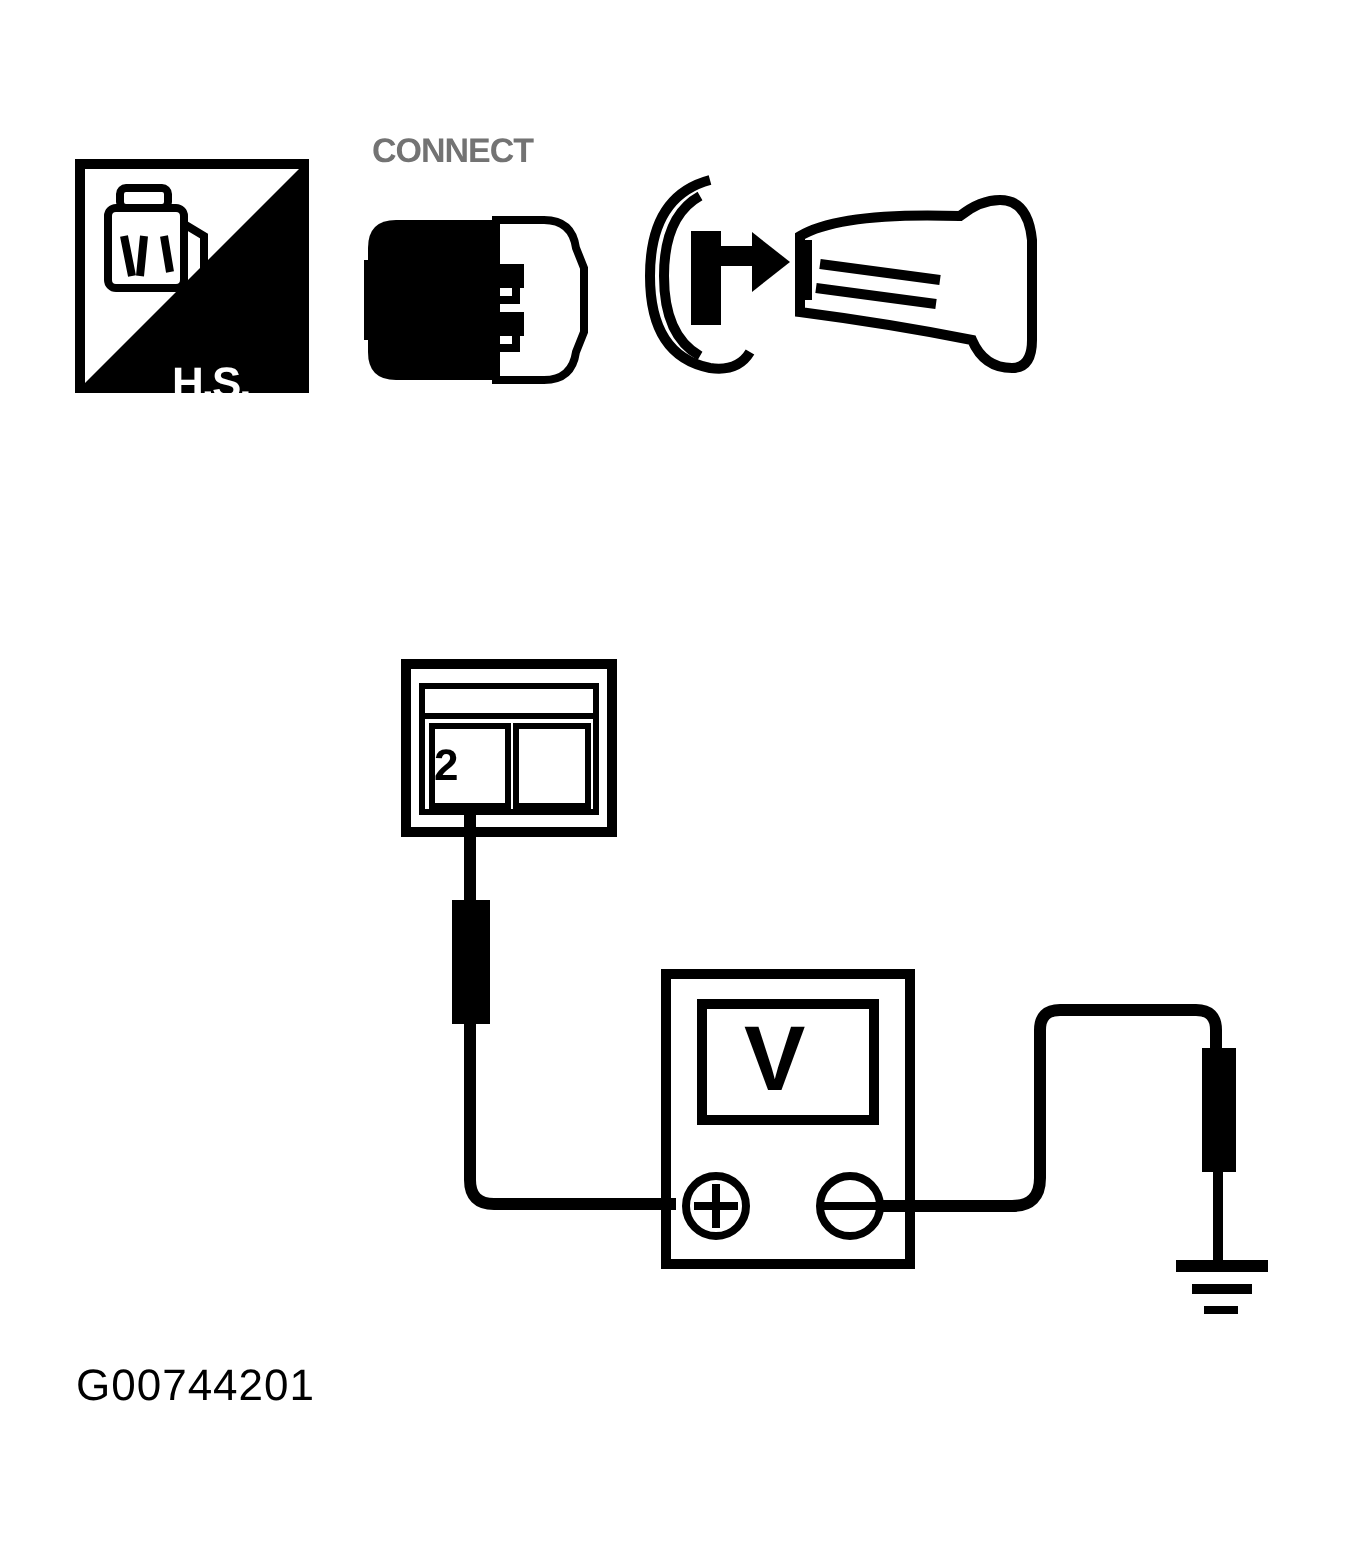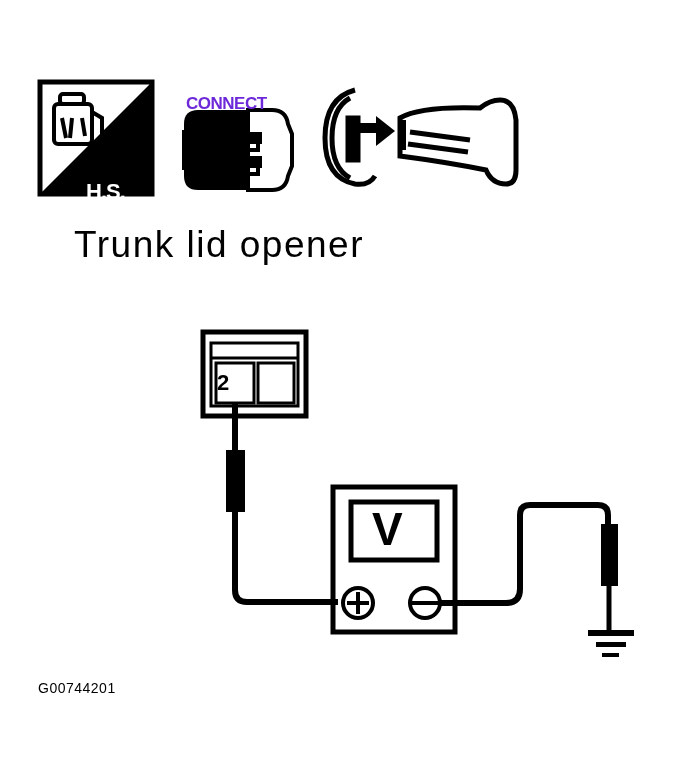--- a/index.html
+++ b/index.html
@@ -5,25 +5,25 @@
     html, body { margin: 0; padding: 0; background: #ffffff; }
     body { width: 674px; height: 778px; position: relative; overflow: hidden; font-family: "Liberation Sans", sans-serif; }
     .title {
       position: absolute; left: 74px; top: 224px;
       font-family: "Liberation Sans", sans-serif;
       font-size: 37px; line-height: 42px; color: #000;
       letter-spacing: 1.5px; font-weight: normal;
     }
     .caption {
       position: absolute; left: 38px; top: 680px;
-      font-size: 14px; color: #000; letter-spacing: 0.5px;
+      font-size: 22px; color: #000; letter-spacing: 0.5px;
     }
     .connect-label {
-      position: absolute; left: 186px; top: 94px;
-      font-size: 17px; font-weight: bold; color: #6d28d9; letter-spacing: -0.5px;
+      position: absolute; left: 186px; top: 66px;
+      font-size: 17px; font-weight: bold; color: #737373; letter-spacing: -0.5px;
       font-family: "Liberation Sans", sans-serif;
     }
     .hs-label {
       position: absolute; left: 86px; top: 151px;
       font-size: 22px; font-weight: bold; color: #fff; letter-spacing: -1px; margin-top: 28px;
     }
     .pin-label {
       position: absolute; left: 217px; top: 370px;
       font-size: 22px; font-weight: bold; color: #000;
     }
@@ -102,19 +102,18 @@
     <rect x="588" y="630" width="46" height="6"></rect>
     <rect x="596" y="642" width="30" height="5"></rect>
     <rect x="602" y="653" width="17" height="4"></rect>
   </g>
 </svg>
 
 <div class="hs-label">H.S.</div>
 <div class="connect-label">CONNECT</div>
 
 <div class="title">
-  <div>Trunk lid opener</div>
 </div>
 
 <div class="pin-label">2</div>
 <div class="v-label">V</div>
 
 <div class="caption">G00744201</div>
 
 </body></html>

